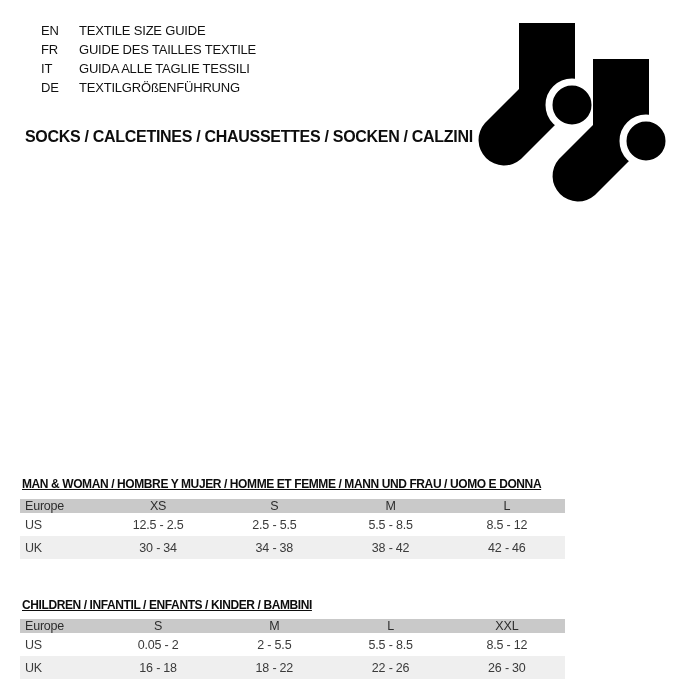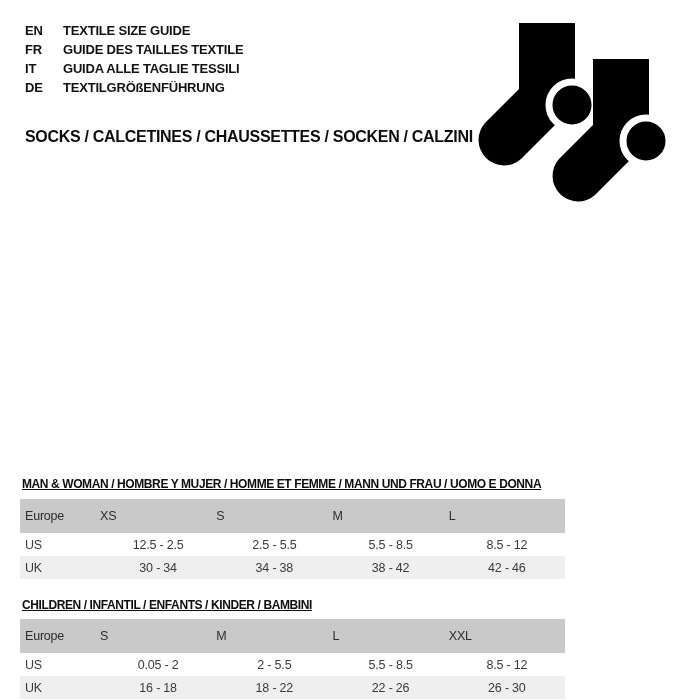--- a/index.html
+++ b/index.html
@@ -12,25 +12,26 @@
     font-family: "Liberation Sans", sans-serif;
     color: #111;
   }
 
   
   .lang-list { position: absolute; left: 25px; top: 21px; }
   .lang-row {
     display: flex;
     align-items: center;
     height: 19px;
-    font-weight: bold;
+    font-weight: normal;
     font-size: 13px;
     letter-spacing: -0.2px;
     color: #121212;
     white-space: nowrap;
+    margin-left: 16px;
   }
   .lang-code { width: 38px; flex: 0 0 38px; }
 
   .category-line {
     position: absolute;
     left: 25px;
     top: 128px;
     font-weight: bold;
     font-size: 16px;
     letter-spacing: -0.3px;
@@ -56,25 +57,25 @@
   .size-table {
     position: absolute;
     left: 20px;
     width: 545px;
     border-collapse: collapse;
     table-layout: fixed;
     font-size: 12.5px;
     letter-spacing: -0.2px;
   }
   .size-table col.c-region { width: 80px; }
-  .size-table thead tr { background: #c9c9c9; height: 34px; }
+  .size-table thead tr { background: #c9c9c9; height: 14px; }
   .size-table th {
     font-weight: normal;
     color: #2d2d2d;
-    text-align: left;
+    text-align: center;
     padding: 0;
   }
   .size-table th.region, .size-table td.region {
     text-align: left;
     padding-left: 5px;
   }
   .size-table tbody tr { height: 23px; background: #ffffff; }
   .size-table tbody tr.alt { background: #efefef; }
   .size-table td {
     text-align: center;

